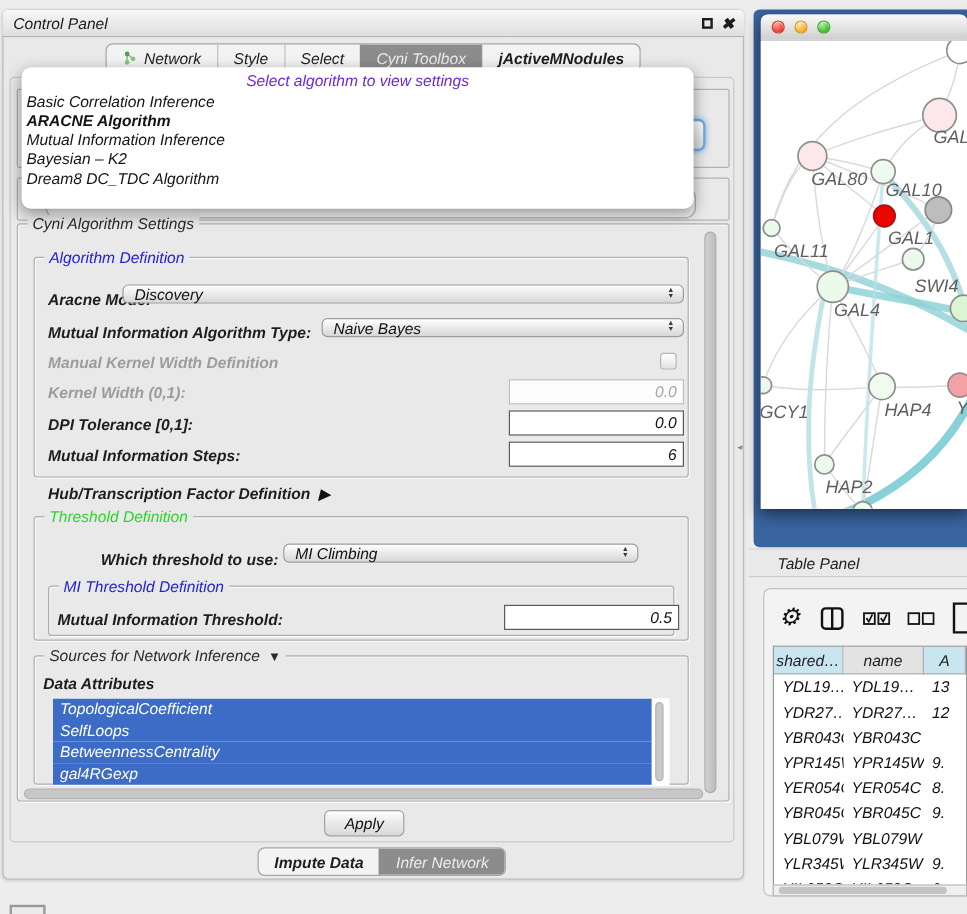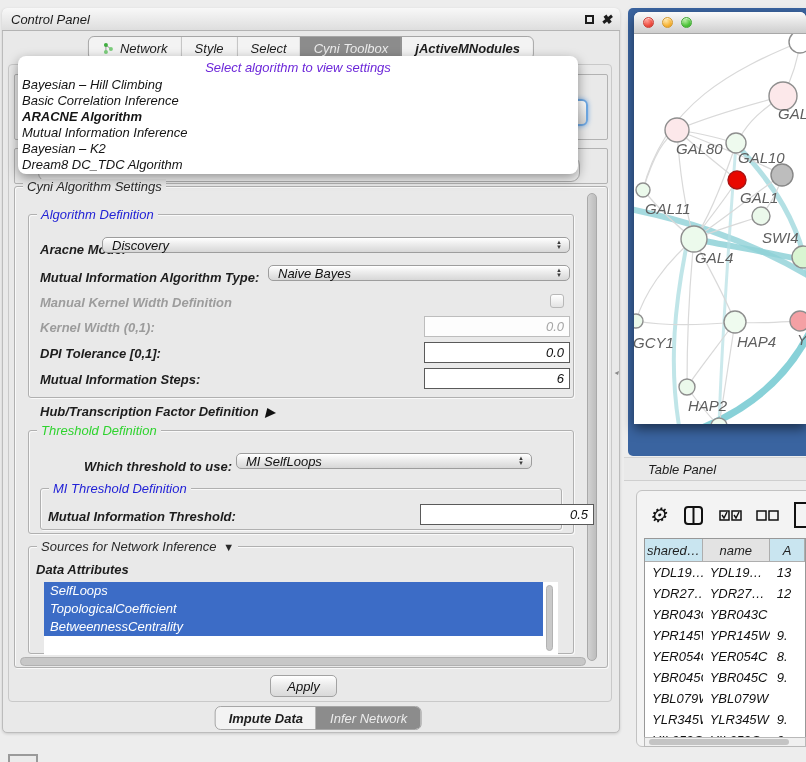--- a/index.html
+++ b/index.html
@@ -181,21 +181,20 @@
   </div>
 
   <div class="ghost-group" style="left:14px; top:74px; width:594px; height:66px;"></div>
   <div class="focus-combo-stub"></div>
   <div class="ghost-group" style="left:14px; top:148px; width:594px; height:36px;"></div>
   <div class="ghost-combo"></div>
 
   <div class="dd-popup">
     <div class="dd-header">Select algorithm to view settings</div>
     <div id="dd-items">
-        <div class="dd-item">Bayesian – Hill Climbing</div>
         <div class="dd-item">Basic Correlation Inference</div>
         <div class="dd-item bold">ARACNE Algorithm</div>
         <div class="dd-item">Mutual Information Inference</div>
         <div class="dd-item">Bayesian – K2</div>
         <div class="dd-item">Dream8 DC_TDC Algorithm</div>
       </div>
   </div>
 
   <div class="group" style="left:14px; top:186px; width:594px; height:482px;">
     <span class="gtitle t-dark" style="left:8px;">Cyni Algorithm Settings</span>
@@ -240,43 +239,44 @@
     <span>Hub/Transcription Factor Definition</span>
     <span class="arrow-right">&nbsp;▶</span>
   </span>
 
   <div class="group" style="left:28px; top:430px; width:546px; height:104px;">
     <span class="gtitle t-green">Threshold Definition</span>
   </div>
 
   <span class="lbl" style="left:84px; top:459px;">Which threshold to use:</span>
   <div class="combo" style="left:236px; top:453px; width:296px;">
-    <span>MI SelfLoops</span>
+    <span>MI Climbing</span>
     <span class="arrows">▲<br>▼</span>
   </div>
 
   <div class="group" style="left:40px; top:488px; width:522px; height:42px;">
     <span class="gtitle t-blue">MI Threshold Definition</span>
   </div>
   <span class="lbl" style="left:48px; top:509px;">Mutual Information Threshold:</span>
-  <div class="field" style="left:420px; top:504px; width:174px;">
+  <div class="field" style="left:420px; top:504px; width:146px;">
     <span>0.5</span>
   </div>
 
   <div class="group" style="left:28px; top:546px; width:546px; height:108px;">
     <span class="gtitle t-dark">
       <span>Sources for Network Inference</span>
       <span class="arrow-down">&nbsp;▼</span>
     </span>
   </div>
   <span class="lbl" style="left:36px; top:562px;">Data Attributes</span>
   <div class="attr-listbox" id="attr-list">
+      <div class="attr-item sel">TopologicalCoefficient</div>
       <div class="attr-item sel">SelfLoops</div>
-      <div class="attr-item sel">TopologicalCoefficient</div>
       <div class="attr-item sel">BetweennessCentrality</div>
+      <div class="attr-item sel">gal4RGexp</div>
     </div>
   <div class="attr-vscroll"></div>
   <div class="hscroll-settings"></div>
 
   <div class="apply-btn">
     <span>Apply</span>
   </div>
 
   <div class="tabbar bottom">
     <div class="tab">

